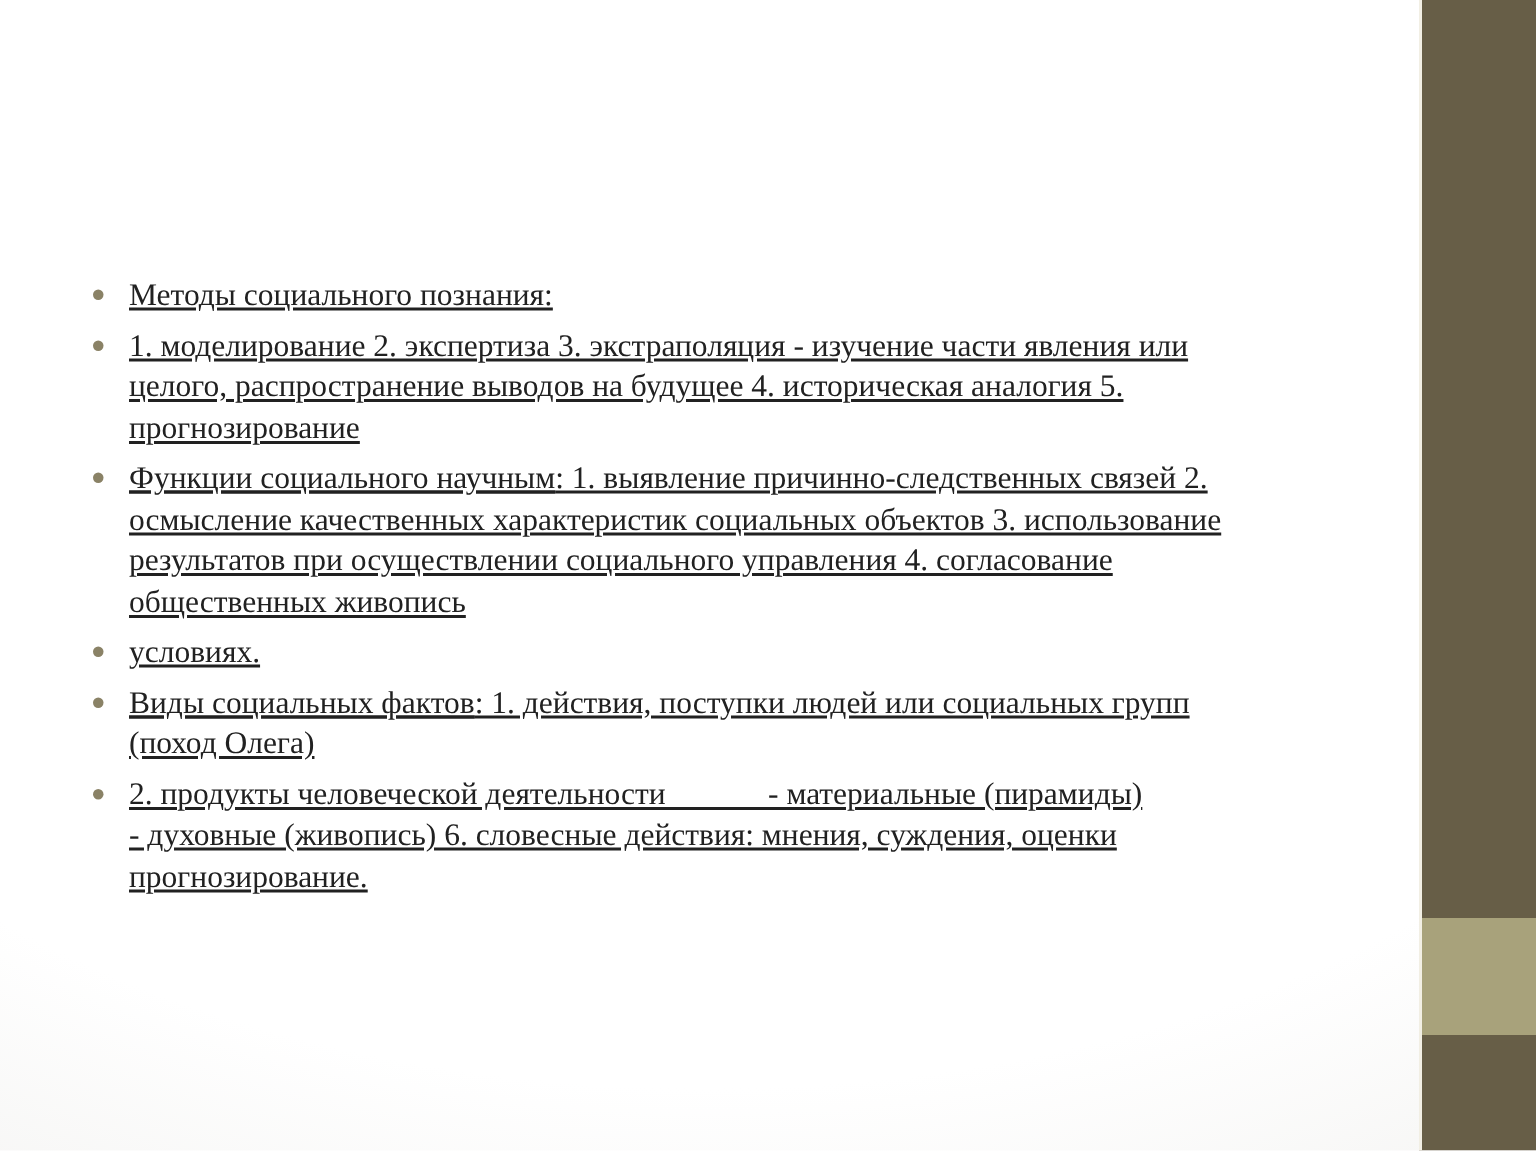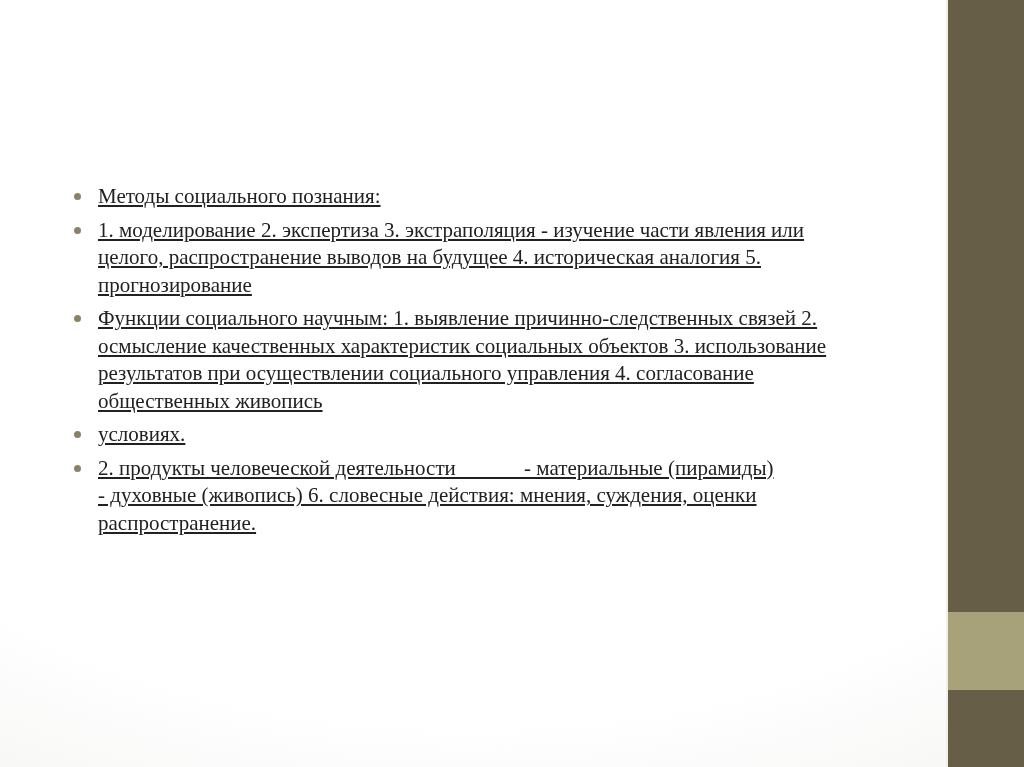--- a/index.html
+++ b/index.html
@@ -11,21 +11,21 @@
     width: 1024px;
     height: 767px;
     overflow: hidden;
     background: radial-gradient(ellipse 130% 105% at 46% 40%,
                 var(--bg-center, #ffffff) 52%,
                 var(--bg-corner, #e8e7e4) 100%);
     font-family: "Liberation Serif", "DejaVu Serif", serif;
   }
   .content {
     position: absolute;
-    left: 69px;
+    left: 57px;
     top: 183px;
     width: 850px;
   }
   ul.bullets {
     list-style: none;
     margin: 0;
     padding: 0;
   }
   li.bullet {
     position: relative;
@@ -90,22 +90,26 @@
         <li class="bullet">
           <div class="line"><span class="u">Функции социального научным</span><span>: 1. выявление причинно-следственных связей 2.</span></div>
           <div class="line"><span>осмысление качественных характеристик социальных объектов 3. использование</span></div>
           <div class="line"><span>результатов при осуществлении социального управления 4. согласование</span></div>
           <div class="line"><span>общественных живопись</span></div>
         </li>
         <li class="bullet">
           <div class="line"><span>условиях.</span></div>
         </li>
         <li class="bullet">
+          <div class="line"><span class="u">Виды социальных фактов</span><span>: 1. действия, поступки людей или социальных групп</span></div>
+          <div class="line"><span>(поход Олега)</span></div>
+        </li>
+        <li class="bullet">
           <div class="line"><span>2. продукты человеческой деятельности             - материальные (пирамиды)</span></div>
           <div class="line"><span>- духовные (живопись) 6. словесные действия: мнения, суждения, оценки</span></div>
-          <div class="line"><span>распространение.</span></div>
+          <div class="line"><span>прогнозирование.</span></div>
         </li>
       </ul>
   </div>
   <div class="sidebar">
     <div class="sidebar-band"></div>
   </div>
 </div>
 
 </body></html>

